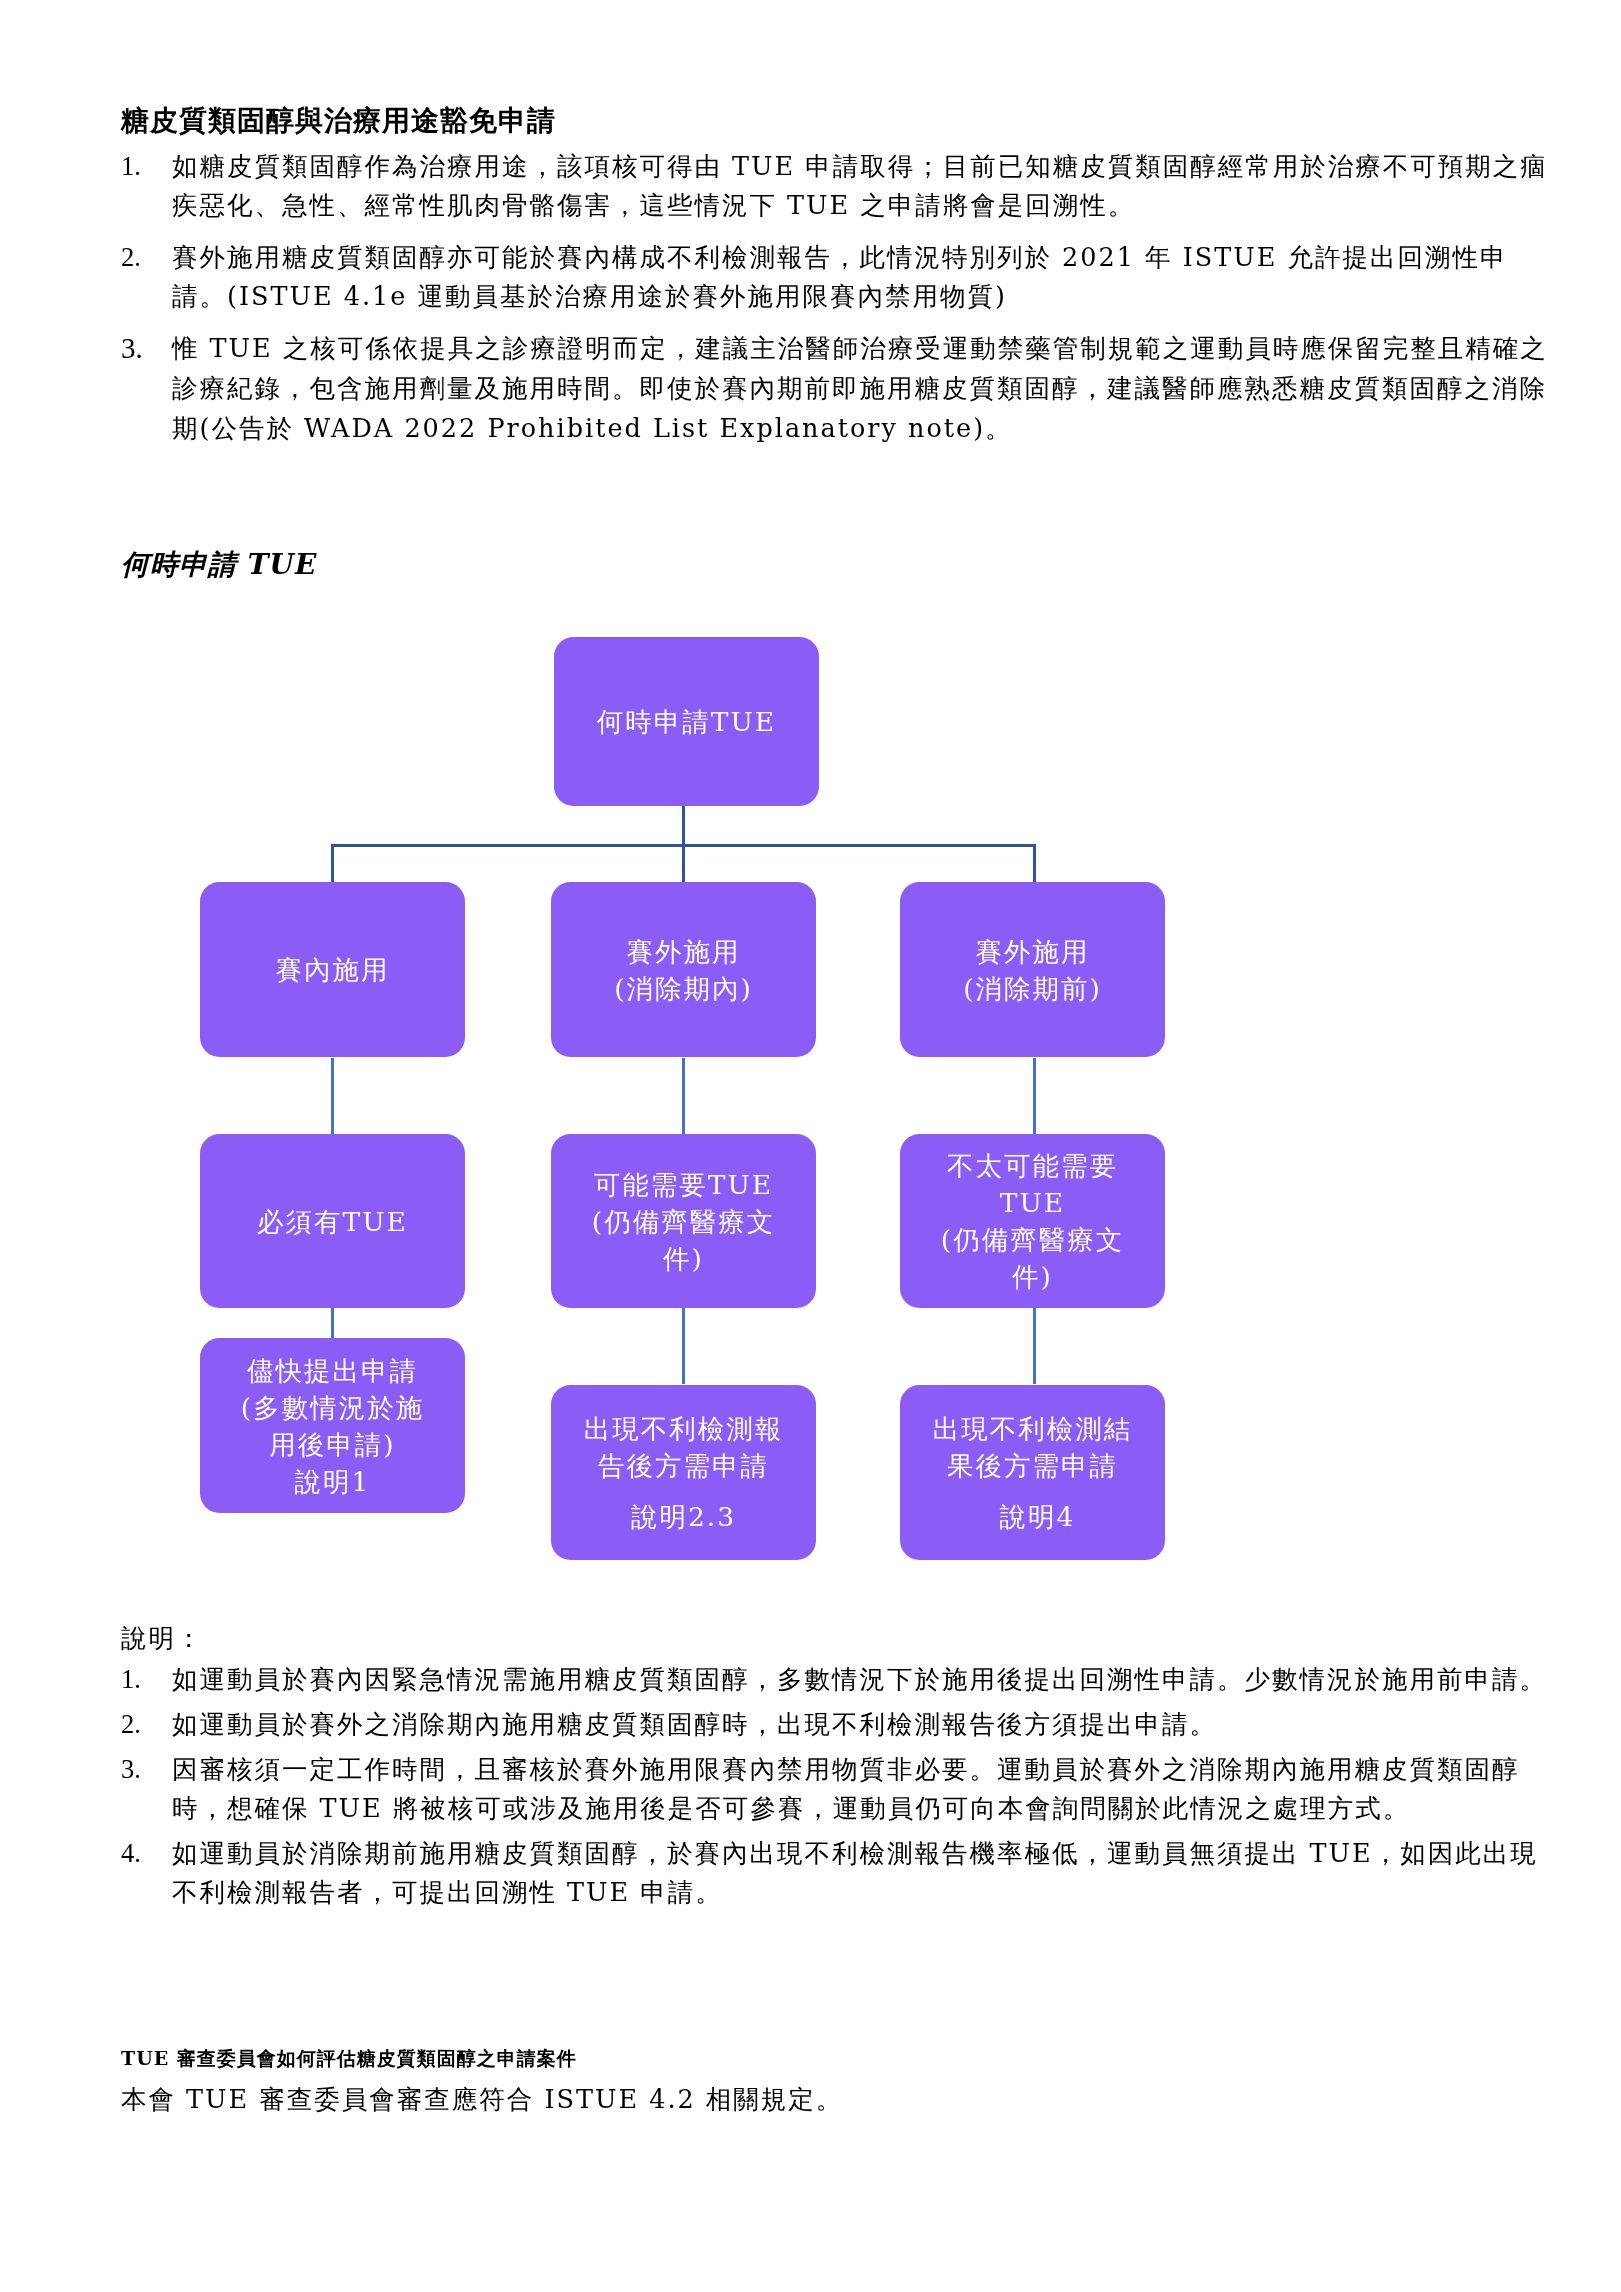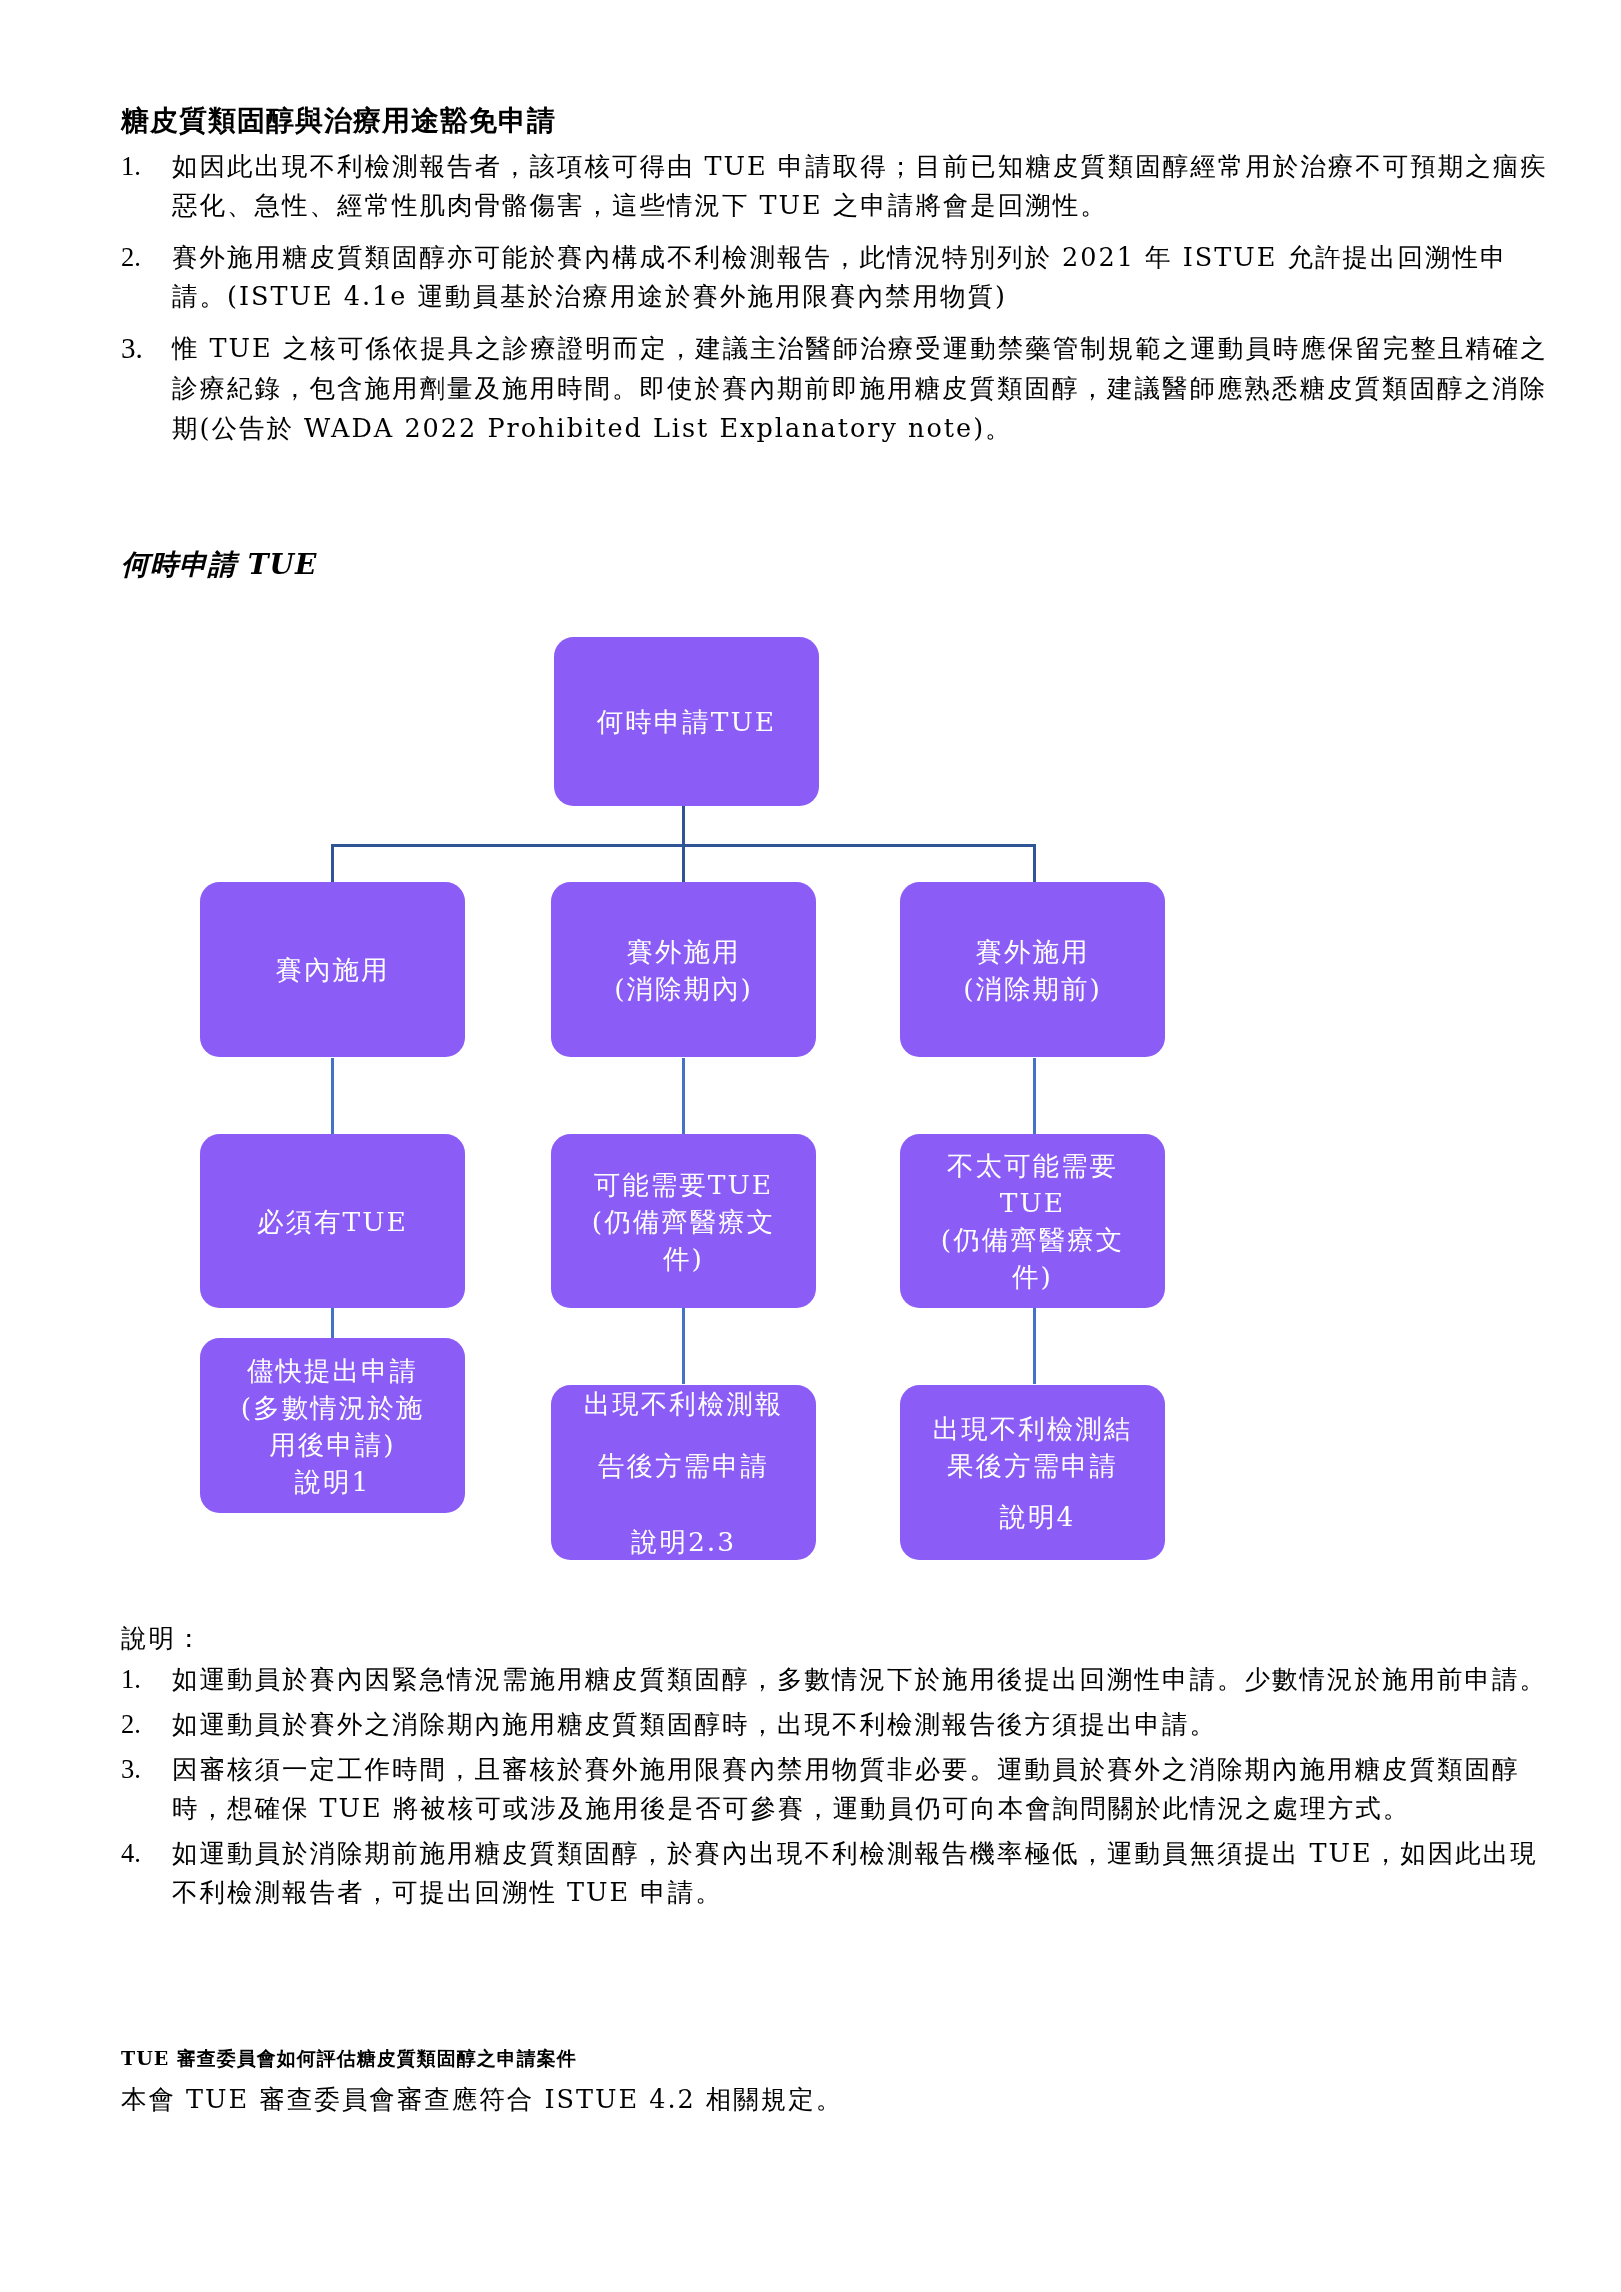--- a/index.html
+++ b/index.html
@@ -17,21 +17,21 @@
   .line { position:absolute; background:#2F5597; }
   .vline { position:absolute; width:2.9px; background:#4472C4; }
 </style>
 </head>
 <body>
 
 <div class="h" style="top:103px;">糖皮質類固醇與治療用途豁免申請</div>
 <ol class="list" style="top:147px;">
   <li class="item" style="margin-bottom:12.7px;">
     <span class="num">1.</span>
-    <span>如因此出現不利檢測報告者，該項核可得由 TUE 申請取得；目前已知糖皮質類固醇經常用於治療不可預期之痼疾惡化、急性、經常性肌肉骨骼傷害，這些情況下 TUE 之申請將會是回溯性。</span>
+    <span>如糖皮質類固醇作為治療用途，該項核可得由 TUE 申請取得；目前已知糖皮質類固醇經常用於治療不可預期之痼疾惡化、急性、經常性肌肉骨骼傷害，這些情況下 TUE 之申請將會是回溯性。</span>
   </li>
   <li class="item" style="margin-bottom:12.7px;">
     <span class="num">2.</span>
     <span>賽外施用糖皮質類固醇亦可能於賽內構成不利檢測報告，此情況特別列於 2021 年 ISTUE 允許提出回溯性申請。(ISTUE 4.1e  運動員基於治療用途於賽外施用限賽內禁用物質)</span>
   </li>
   <li class="item" style="line-height:40px;">
     <span class="num" style="font-size:29px;">3.</span>
     <span>惟 TUE 之核可係依提具之診療證明而定，建議主治醫師治療受運動禁藥管制規範之運動員時應保留完整且精確之診療紀錄，包含施用劑量及施用時間。即使於賽內期前即施用糖皮質類固醇，建議醫師應熟悉糖皮質類固醇之消除期(公告於  WADA 2022 Prohibited List Explanatory note)。</span>
   </li>
 </ol>
@@ -82,21 +82,21 @@
     <span>(仍備齊醫療文</span>
     <span>件)</span>
   </div>
 
   <div class="node" style="left:200px; top:1338px; height:175px;">
     <span>儘快提出申請</span>
     <span>(多數情況於施</span>
     <span>用後申請)</span>
     <span>說明1</span>
   </div>
-  <div class="node" style="left:551px; top:1385px; height:175px;justify-content:space-between;">
+  <div class="node" style="left:551px; top:1385px; height:175px;">
     <span>出現不利檢測報</span>
     <span>告後方需申請</span>
     <span style="margin-top:13.7px;">說明2.3</span>
   </div>
   <div class="node" style="left:900px; top:1385px; height:175px;">
     <span>出現不利檢測結</span>
     <span>果後方需申請</span>
     <span style="margin-top:13.7px;margin-left:10px;">說明4</span>
   </div>
 </div>

